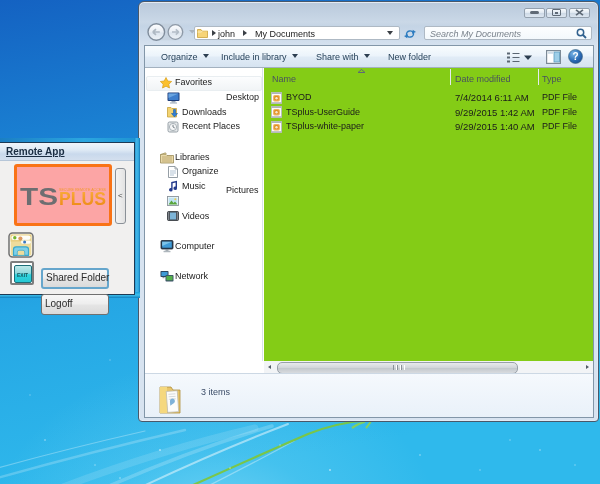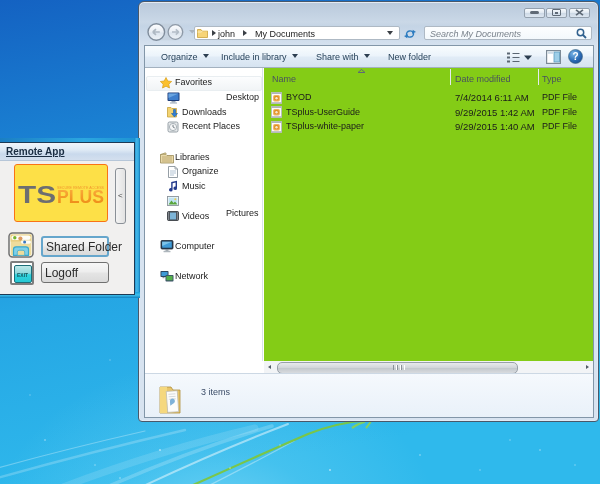--- a/index.html
+++ b/index.html
@@ -27,22 +27,22 @@
  border-right:1px solid #d9e3e6;}
 .snav{position:absolute;font-size:9px;color:#1b1b1b;white-space:nowrap;}
 #filearea{position:absolute;left:119px;top:22px;width:329px;height:293px;background:#84cc16;}
 .hdrtxt{position:absolute;font-size:9px;color:#49535e;white-space:nowrap;}
 .frow{position:absolute;font-size:9px;color:#1b1b1b;white-space:nowrap;}
 #hscroll{position:absolute;left:119px;top:315px;width:329px;height:12px;background:#f2f4f6;}
 #status{position:absolute;left:0;top:327px;width:448px;height:43px;
  background:linear-gradient(#f5f9fd,#e9f1f9);border-top:1px solid #ccd8e4;}
 
 #remote{position:absolute;left:0px;top:138px;width:142px;height:160px;}
-.btn{position:absolute;font-size:12px;white-space:nowrap;color:#2b2b2b;
- background:linear-gradient(#f7f7f7,#eeeeee 45%,#e4e4e4 55%,#dadada);}
+.btn{position:absolute;font-size:10px;white-space:nowrap;color:#2b2b2b;
+ background:linear-gradient(#f7f7f7,#eeeeee 45%,#e4e4e4 55%,#dadada);margin-top:32px;}
 </style>
 </head>
 <body>
 <svg id="wall" viewBox="0 0 600 484" preserveAspectRatio="none">
  <defs>
   <linearGradient id="sky" x1="0" y1="0" x2="0.22" y2="1">
    <stop offset="0" stop-color="#1462c2"></stop>
    <stop offset="0.32" stop-color="#1b84d4"></stop>
    <stop offset="0.62" stop-color="#25a6e4"></stop>
    <stop offset="1" stop-color="#2fb9ec"></stop>
@@ -215,21 +215,21 @@
    <svg class="abs" style="left:22px;top:112px;" width="12" height="12" viewBox="0 0 12 12">
     <path d="M4.2 2 L10 0.8 V8.2 A1.8 1.8 0 1 1 8.6 6.5 L8.6 2.6 L5.6 3.2 L5.6 9.7 A1.8 1.8 0 1 1 4.2 8 Z" fill="#243a8c"></path>
    </svg>
    <div class="snav" style="left:37px;top:112.5px;">Music</div>
    <svg class="abs" style="left:22px;top:127px;" width="12" height="12" viewBox="0 0 12 12">
     <rect x="0.5" y="1.5" width="11" height="9" fill="#fff" stroke="#8a949c" stroke-width="0.9"></rect>
     <rect x="1.5" y="2.5" width="9" height="7" fill="#bfe3f2"></rect>
     <path d="M1.5 9.5 L4.5 5.5 L6.5 8 L8 6.5 L10.5 9.5 Z" fill="#5aa53c"></path>
     <circle cx="8.3" cy="4.3" r="1" fill="#f2c94c"></circle>
    </svg>
-   <div class="snav" style="left:37px;top:140px;padding-left:44px;">Pictures</div>
+   <div class="snav" style="left:37px;top:117px;padding-left:44px;">Pictures</div>
    <svg class="abs" style="left:22px;top:142px;" width="12" height="12" viewBox="0 0 12 12">
     <rect x="0.5" y="1.5" width="11" height="9" rx="1" fill="#3a4048" stroke="#23282e" stroke-width="0.7"></rect>
     <rect x="3" y="2.5" width="6" height="7" fill="#7db5d8"></rect>
     <path d="M1 3 h1.3 M1 5 h1.3 M1 7 h1.3 M1 9 h1.3 M9.7 3 h1.3 M9.7 5 h1.3 M9.7 7 h1.3 M9.7 9 h1.3" stroke="#d8dde2" stroke-width="0.9"></path>
    </svg>
    <div class="snav" style="left:37px;top:142.5px;">Videos</div>
    <svg class="abs" style="left:15px;top:172px;" width="14" height="13" viewBox="0 0 14 13">
     <rect x="1" y="0.5" width="12" height="8.5" rx="1" fill="#2b3d52" stroke="#1b2836" stroke-width="0.8"></rect>
     <rect x="2.2" y="1.7" width="9.6" height="6" fill="#3e9ad6"></rect>
     <path d="M2.2 1.7 L11.8 1.7 L2.2 6 Z" fill="#7cc3e8"></path>
@@ -320,21 +320,21 @@
  <div class="abs" style="left:134px;top:0;width:6px;height:160px;background:linear-gradient(90deg,#1586c8,#45b8e8 45%,#2aa2dc 80%,#1271ae);"></div>
  <div class="abs" style="left:0;top:154px;width:140px;height:6px;background:linear-gradient(#17a0dc,#3fc0ec 50%,#1080be);"></div>
 
  <div class="abs" style="left:0;top:4px;width:134px;height:151px;border:1px solid #1c3a55;border-left:none;
    background:#f1f0ef;">
   <div class="abs" style="left:0;top:0;width:134px;height:17px;
     background:linear-gradient(#eff5fb,#dfeaf5 40%,#c9d9ec 65%,#d3dfee);border-bottom:1px solid #b6c6d8;">
    <div class="abs" style="left:6px;top:3px;font-size:10px;font-weight:bold;color:#1a2d42;text-decoration:underline;">Remote App</div>
   </div>
 
-  <div class="abs" style="left:14px;top:20.5px;width:92px;height:56px;background:#fde047;border:1px solid #f97316;border-radius:3px;overflow:hidden;">
+  <div class="abs" style="left:14px;top:20.5px;width:92px;height:56px;background:#fca5a5;border:3px solid #f97316;border-radius:3px;overflow:hidden;">
    <svg class="abs" style="left:0;top:0;" width="92" height="56" viewBox="0 0 92 56">
     <defs>
      <linearGradient id="plusg" x1="0" y1="0" x2="0" y2="1">
       <stop offset="0" stop-color="#fbb040"></stop>
               <stop offset="1" stop-color="#ec8711"></stop>
      </linearGradient>
     </defs>
     <text x="3" y="37.5" font-family="Liberation Sans,sans-serif" font-weight="bold" font-size="23" fill="#6d6e71" textLength="38" lengthAdjust="spacingAndGlyphs">TS</text>
     <text x="42" y="37.5" font-family="Liberation Sans,sans-serif" font-weight="bold" font-size="17.5" fill="url(#plusg)" textLength="47" lengthAdjust="spacingAndGlyphs">PLUS</text>
     <text x="42" y="23.5" font-family="Liberation Sans,sans-serif" font-size="3.4" fill="#f2992e" textLength="47" lengthAdjust="spacingAndGlyphs">SECURE REMOTE ACCESS</text>

